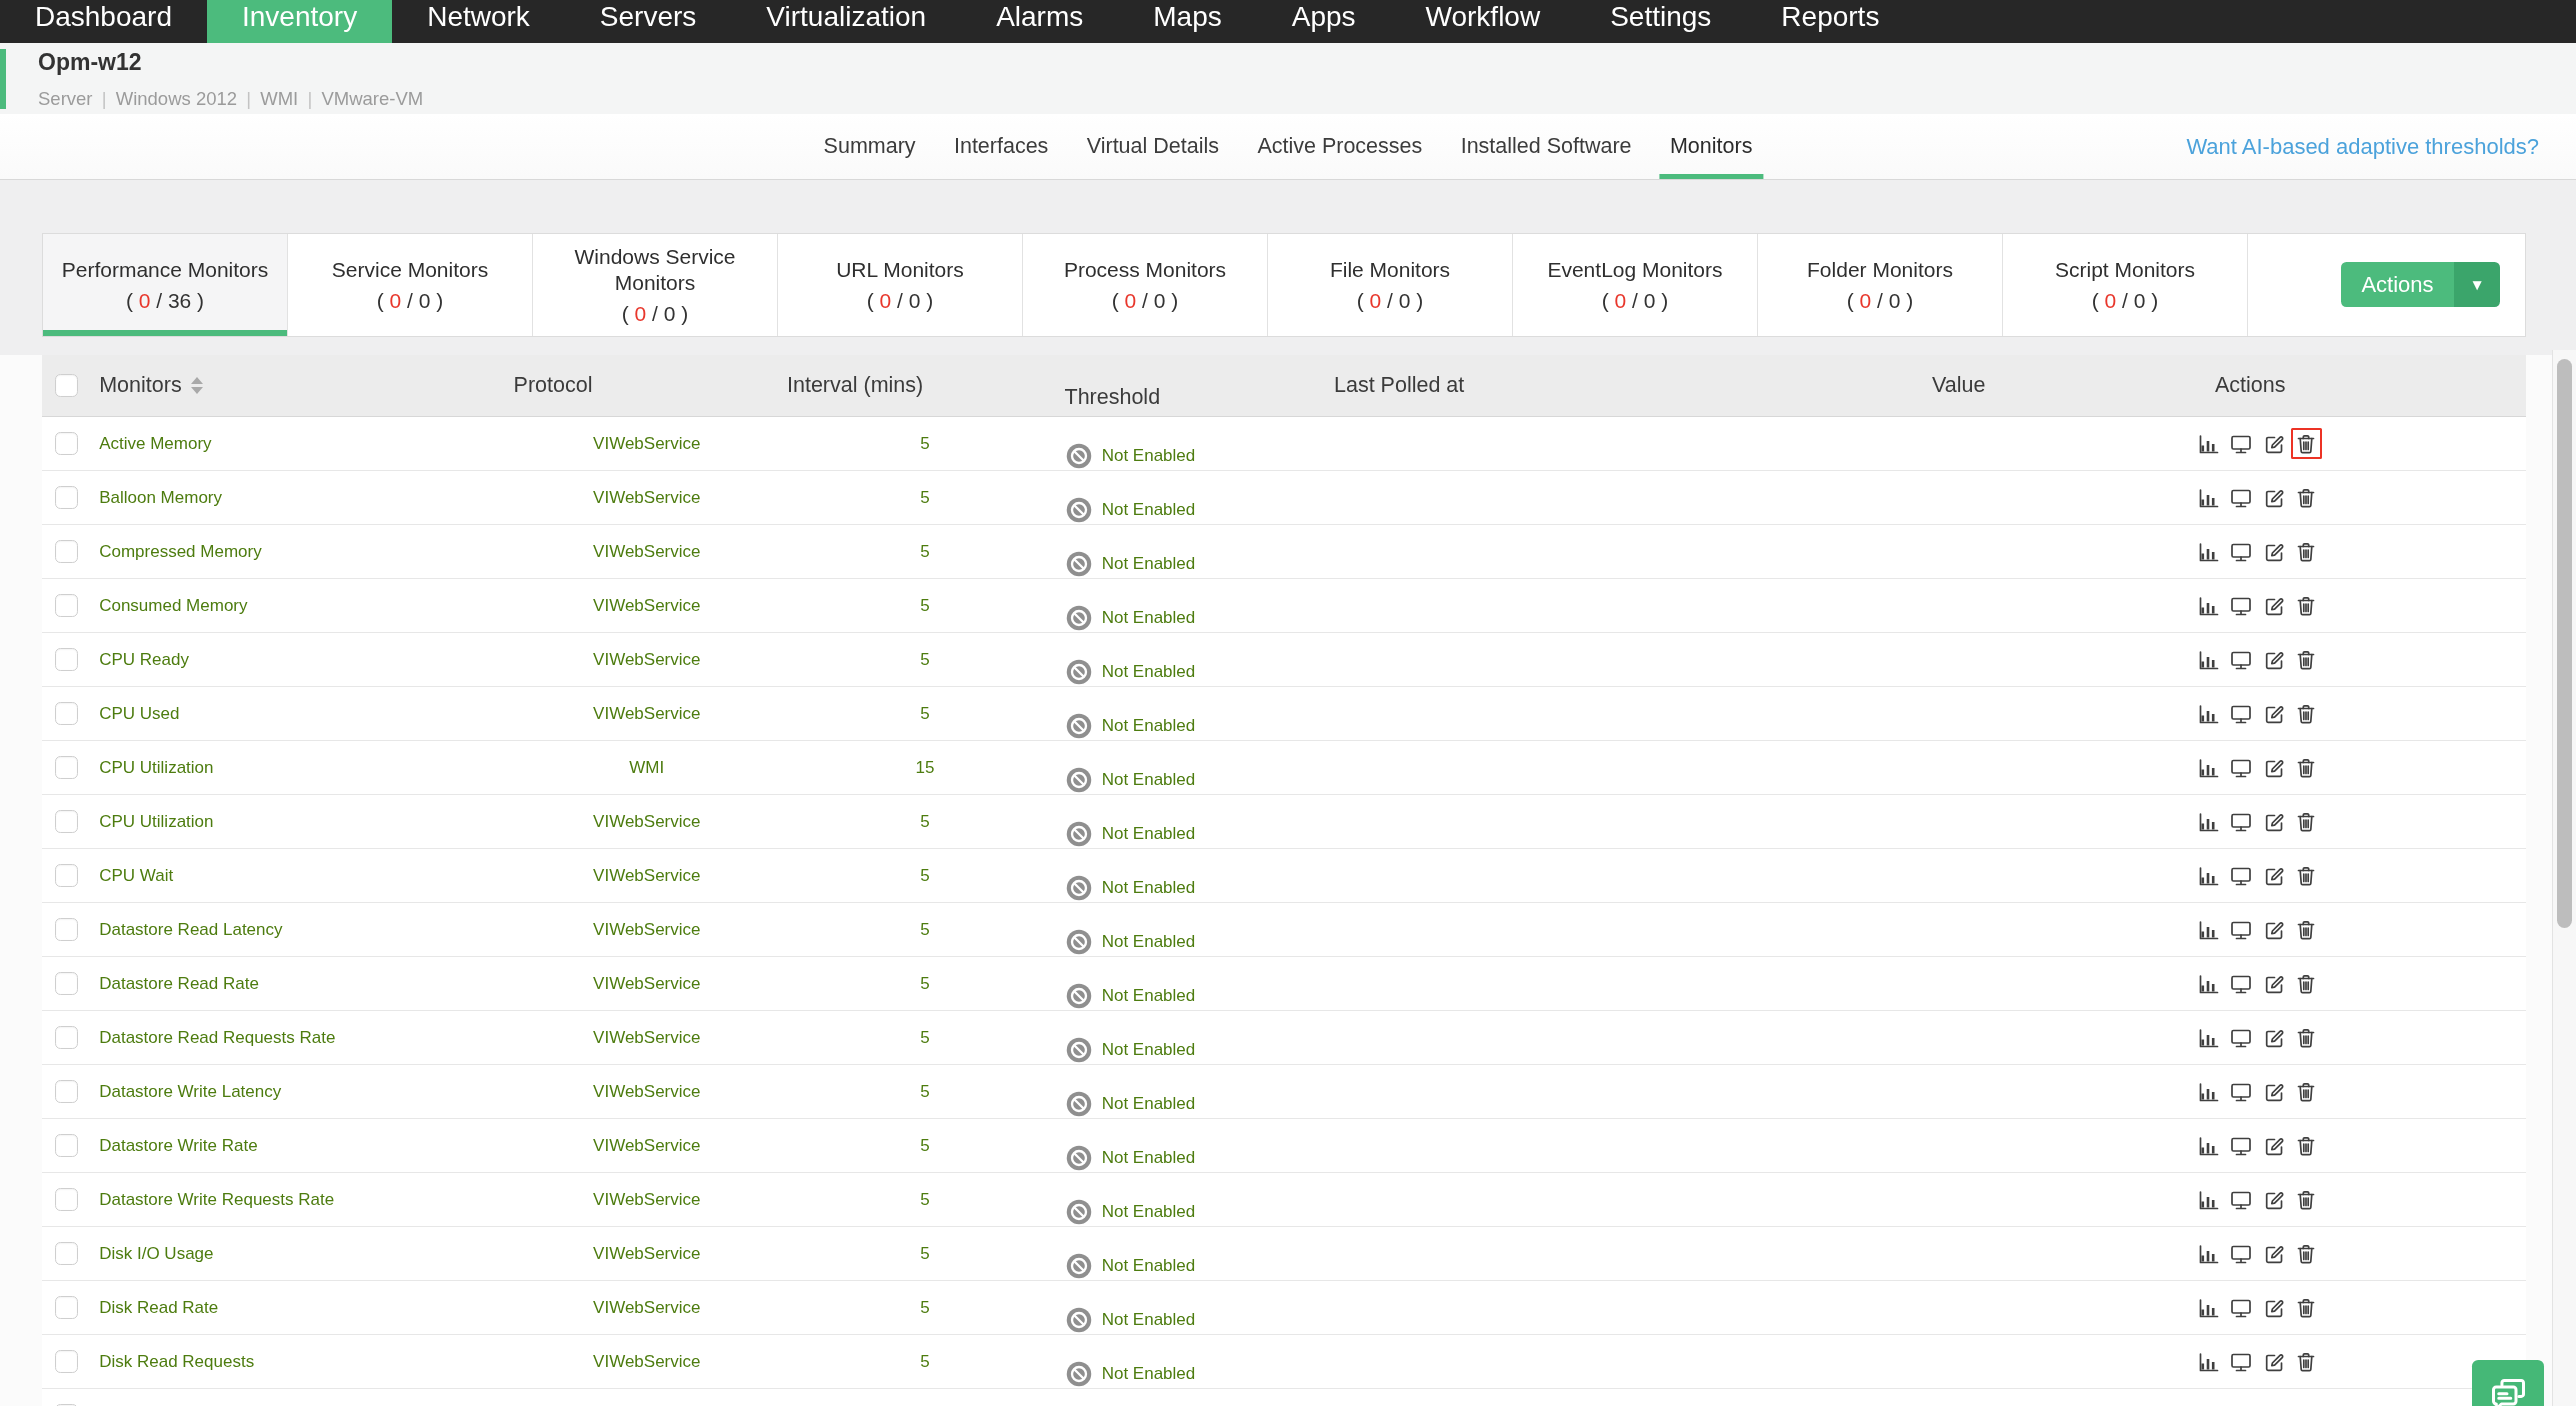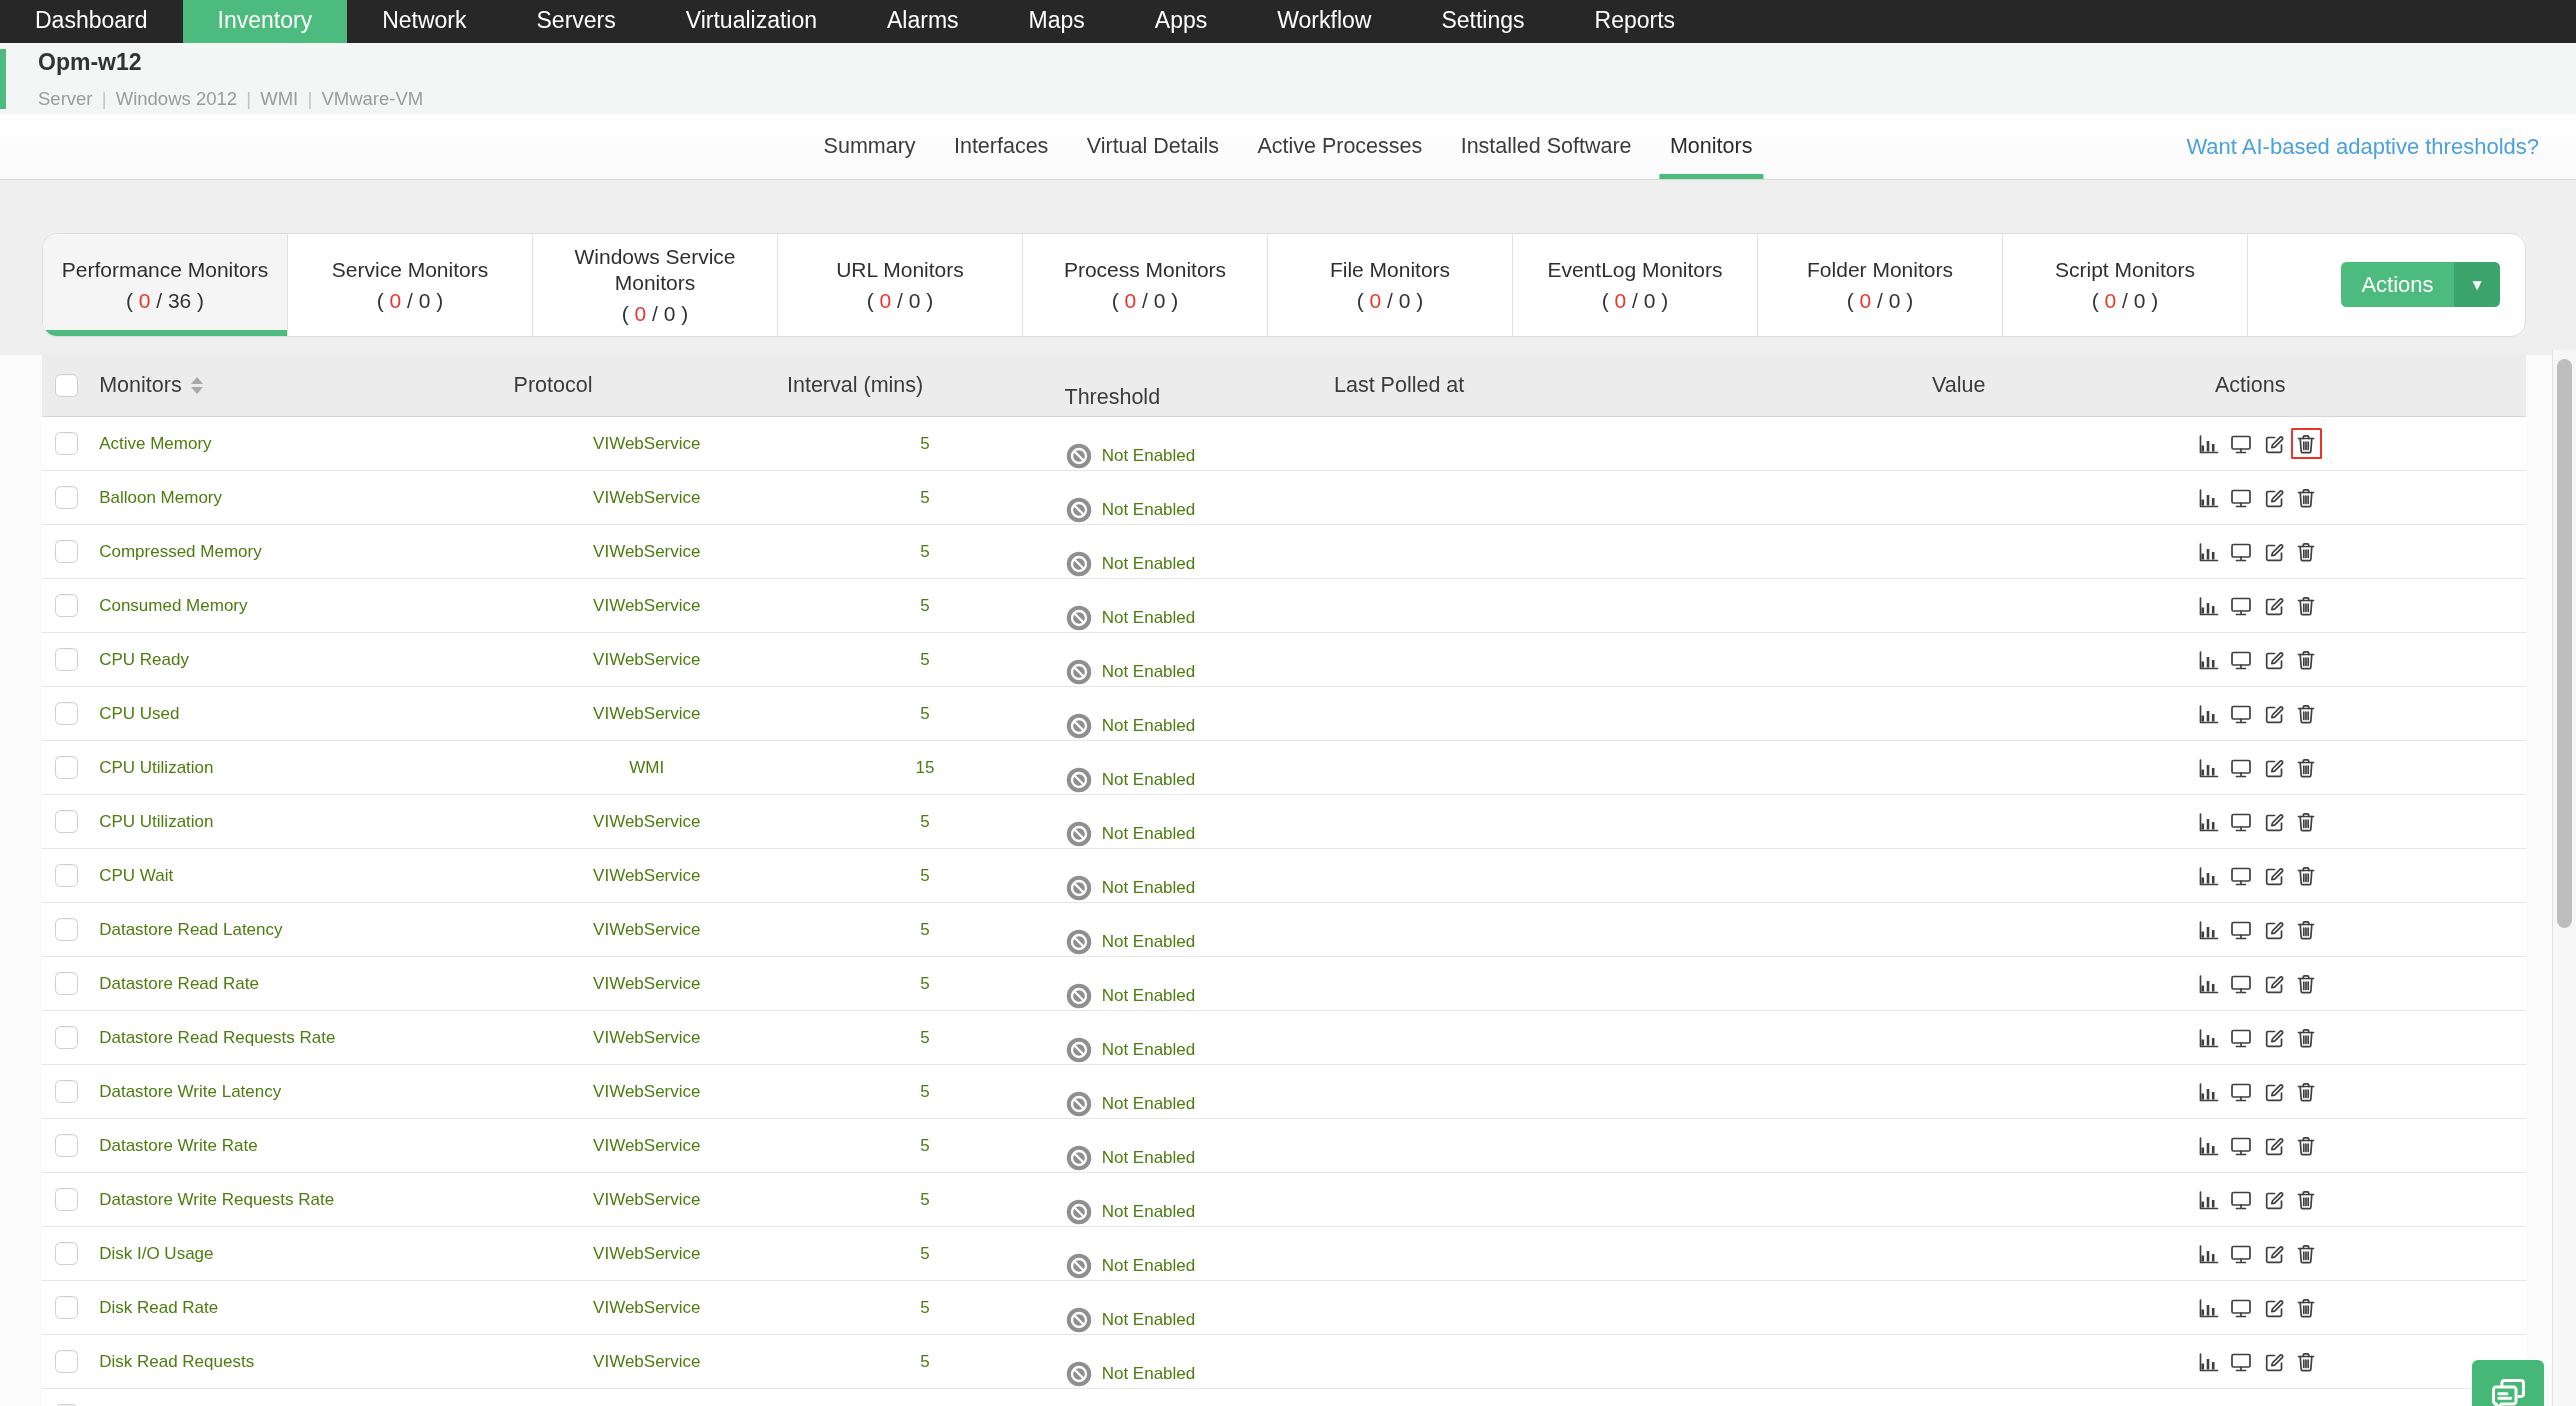--- a/index.html
+++ b/index.html
@@ -6,21 +6,21 @@
     --accent-green:#4CBB7D; --accent-green-dark:#3BA56B; --nav-bg:#272727;
     --count-red:#E8372C; --link-blue:#4BA2DB; --highlight-red:#EC3325;
     --not-enabled-gray:#8F8F8F; --icon-gray:#3F3F3F; --thumb-gray:#BDBDBD;
   }
   *{margin:0;padding:0;box-sizing:border-box;}
   html,body{width:2576px;height:1407px;overflow:hidden;}
   body{position:relative;font-family:"Liberation Sans",sans-serif;background:#fbfbfb;color:#3c3c3c;}
 
   
   .topnav{position:absolute;left:0;top:0;width:2576px;height:43px;background:var(--nav-bg);display:flex;align-items:stretch;z-index:30;}
-  .nav-item{display:flex;align-items:flex-end;padding:9px 35px;color:#fff;font-size:23px;cursor:pointer;white-space:nowrap;}
+  .nav-item{display:flex;align-items:flex-start;padding:1px 35px;color:#fff;font-size:28px;cursor:pointer;white-space:nowrap;}
   .nav-item.active{background:var(--accent-green);}
   .kebab{position:absolute;right:12.3px;top:50%;transform:translateY(-50%);display:flex;flex-direction:column;gap:4.6px;cursor:pointer;padding:3.1px;}
   .kebab i{width:7.7px;height:7.7px;border-radius:50%;background:#fff;}
 
   
   .device-header{position:absolute;left:0;top:43px;width:2576px;height:71px;background:#f4f5f5;}
   .accent-bar{position:absolute;left:0;top:6.2px;bottom:4.6px;width:6.2px;background:var(--accent-green);}
   .device-name{position:absolute;left:38px;top:6.2px;font-size:23px;font-weight:bold;color:#333;}
   .device-meta{position:absolute;left:38px;top:45px;font-size:18.5px;color:#9b9b9b;display:flex;align-items:center;}
   .device-meta .sep{margin:0 9.2px;color:#c3c3c3;}
@@ -31,21 +31,21 @@
   .page-tab{position:relative;height:100%;display:flex;align-items:center;padding:0 6.2px;font-size:21.5px;color:#3c3c3c;cursor:pointer;white-space:nowrap;}
   .page-tab.active{color:#2b2b2b;}
   .page-tab.active::after{content:"";position:absolute;left:-4.6px;right:-4.6px;bottom:0;height:5.4px;background:var(--accent-green);}
   .ai-link{position:absolute;right:37px;top:50%;transform:translateY(-50%);font-size:22px;color:var(--link-blue);cursor:pointer;text-decoration:none;white-space:nowrap;}
 
   
   .gray-band{position:absolute;left:0;top:180px;width:2576px;height:175px;background:#efeff0;}
   .white-band{position:absolute;left:0;top:355px;width:2576px;bottom:0;background:#fbfbfb;}
 
   
-  .monitor-strip{position:absolute;left:42px;top:233px;width:2484px;height:104px;display:flex;background:#fff;border:0.8px solid #dcdcdc;border-radius:15px;overflow:hidden;z-index:5;}
+  .monitor-strip{position:absolute;left:42px;top:233px;width:2484px;height:104px;display:flex;background:#fff;border:0.8px solid #dcdcdc;border-radius:0;overflow:hidden;z-index:5;}
   .m-tab{flex:0 0 245px;border-right:0.8px solid #e2e2e2;display:flex;flex-direction:column;align-items:center;justify-content:center;gap:6.2px;text-align:center;padding:0 12.3px;position:relative;cursor:pointer;background:#fff;}
   .m-label{font-size:21px;color:#2f2f2f;line-height:1.25;}
   .m-count{font-size:21px;color:#333;}
   .m-count .red{color:var(--count-red);}
   .m-tab.active{background:#f5f5f6;}
   .m-tab.active::after{content:"";position:absolute;left:0;right:0;bottom:0;height:6.2px;background:var(--accent-green);}
   .actions-panel{flex:1;background:#f2f2f3;position:relative;}
 
   .actions-btn{position:absolute;left:2341px;top:262px;width:159px;height:45px;display:flex;border-radius:5.4px;overflow:hidden;cursor:pointer;z-index:6;}
   .actions-main{flex:1;background:var(--accent-green);color:#fff;font-size:22px;display:flex;align-items:center;justify-content:center;}

